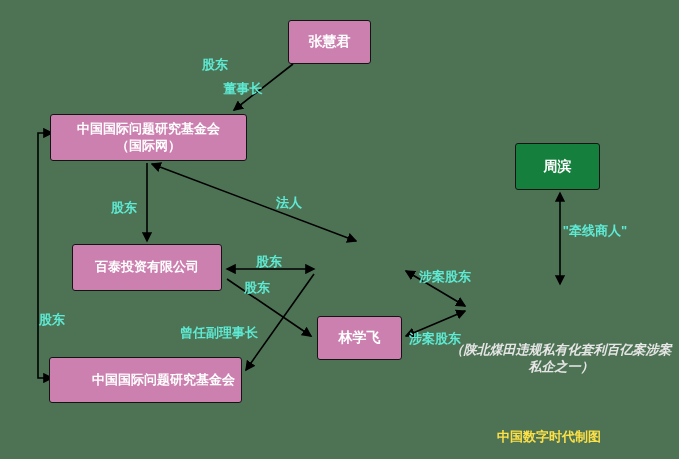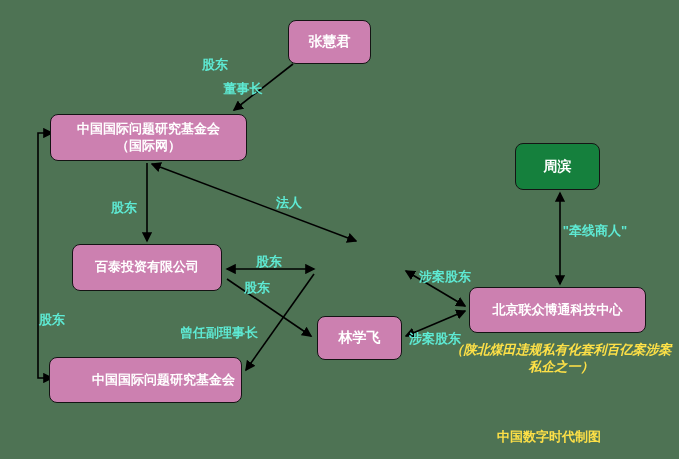--- a/index.html
+++ b/index.html
@@ -8,21 +8,21 @@
     position:relative;
     width:679px;height:459px;
     background:#4e7354;
     overflow:hidden;
   }
   #edges{position:absolute;left:0;top:0;width:679px;height:459px;}
   .node{
     position:absolute;
     display:flex;align-items:center;justify-content:center;
     border:1.6px solid #141414;
-    border-radius:8px;
+    border-radius:3px;
     color:#ffffff;
     font-weight:bold;
     font-size:13px;
     text-align:center;
     line-height:1.25;
     box-sizing:border-box;
     padding:2px 4px;
   }
   .node.pink{background:#cc80b0;}
   .node.red{background:#15803d;}
@@ -31,21 +31,21 @@
     position:absolute;
     transform:translate(-50%,-50%);
     color:#5eead4;
     font-weight:bold;
     font-size:13px;
     white-space:nowrap;
   }
   .note{
     position:absolute;
     left:449px;top:342px;width:224px;
-    color:#fde047;
+    color:#e5e5e5;
     font-weight:bold;
     font-style:italic;
     font-size:13px;
     text-align:center;
     line-height:1.3;
   }
   .credit{
     position:absolute;
     left:497px;top:428px;
     color:#fde047;
@@ -88,21 +88,20 @@
     </span>
   </div>
 
   <div class="node pink" style="left:72px;top:244px;width:150px;height:47px;">百泰投资有限公司</div>
 
 
   <div class="node pink" style="left:317px;top:316px;width:85px;height:44px;font-size:14px;">林学飞</div>
 
   <div class="node red" style="left:515px;top:143px;width:85px;height:47px;font-size:14px;">周滨</div>
 
-  <div class="node pink" style="left:469px;top:287px;width:177px;height:46px;">北京联众博通科技中心</div>
 
   <div class="node pink" style="left:49px;top:357px;width:193px;height:46px;padding-left:40px;">中国国际问题研究基金会</div>
 
   <div class="elabel" style="left:215px;top:65px;">股东</div>
   <div class="elabel" style="left:243px;top:89px;">董事长</div>
   <div class="elabel" style="left:124px;top:208px;">股东</div>
   <div class="elabel" style="left:289px;top:203px;">法人</div>
   <div class="elabel" style="left:269px;top:262px;">股东</div>
   <div class="elabel" style="left:257px;top:288px;">股东</div>
   <div class="elabel" style="left:219px;top:333px;">曾任副理事长</div>

